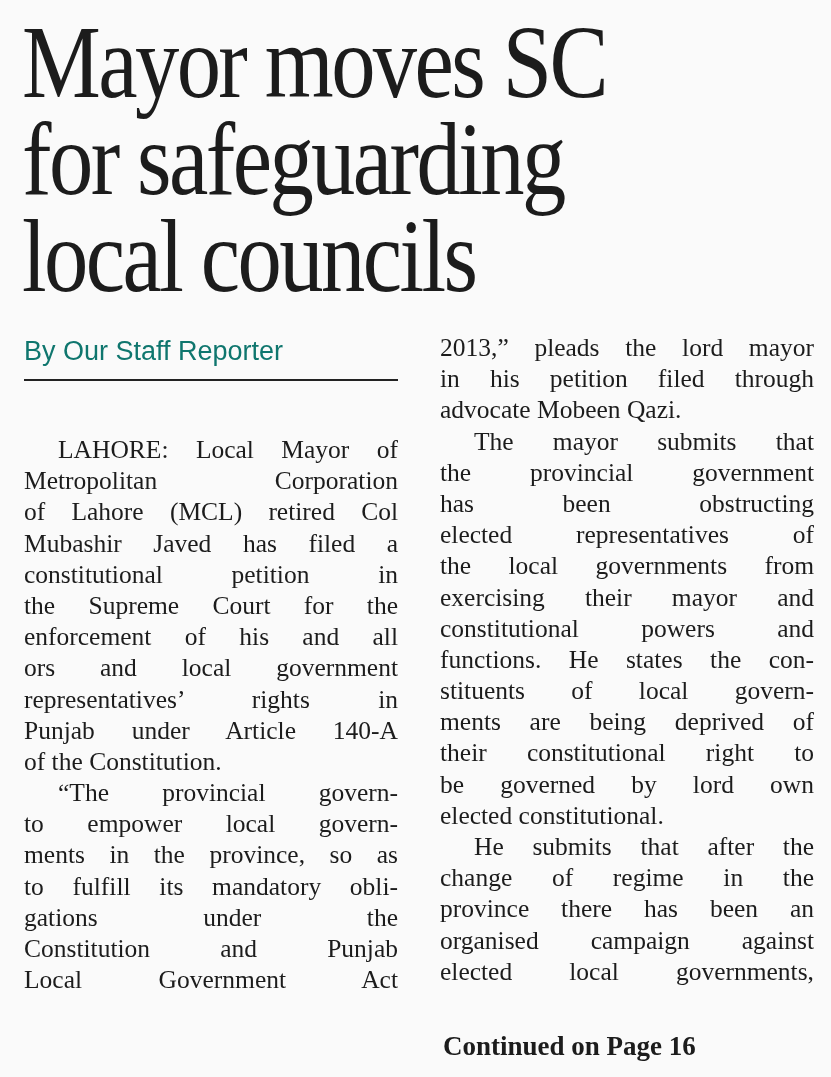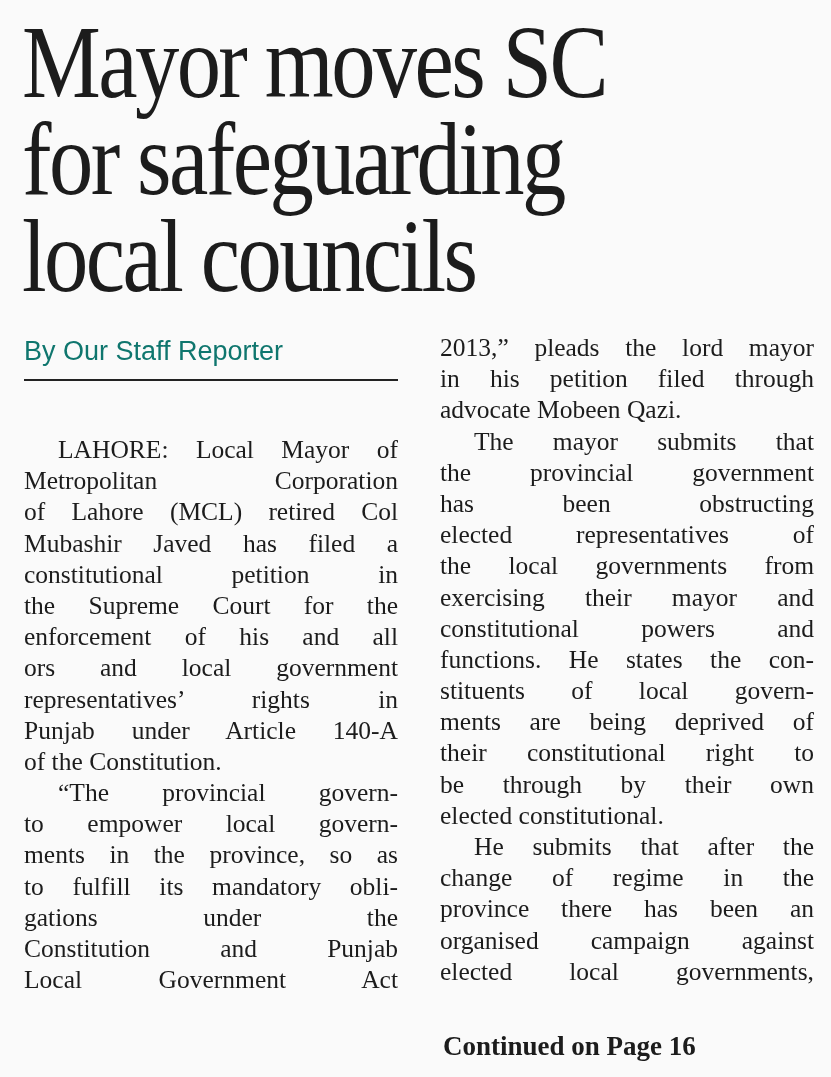--- a/index.html
+++ b/index.html
@@ -81,21 +81,21 @@
     <span class="line">the provincial government</span>
     <span class="line">has been obstructing</span>
     <span class="line">elected representatives of</span>
     <span class="line">the local governments from</span>
     <span class="line">exercising their mayor and</span>
     <span class="line">constitutional powers and</span>
     <span class="line">functions. He states the con-</span>
     <span class="line">stituents of local govern-</span>
     <span class="line">ments are being deprived of</span>
     <span class="line">their constitutional right to</span>
-    <span class="line">be through by their own</span>
+    <span class="line">be governed by lord own</span>
     <span class="line last">elected constitutional.</span>
     <span class="line indent">He submits that after the</span>
     <span class="line">change of regime in the</span>
     <span class="line">province there has been an</span>
     <span class="line">organised campaign against</span>
     <span class="line">elected local governments,</span>
   </div>
 
 <div class="continued">Continued on Page 16</div>
 

